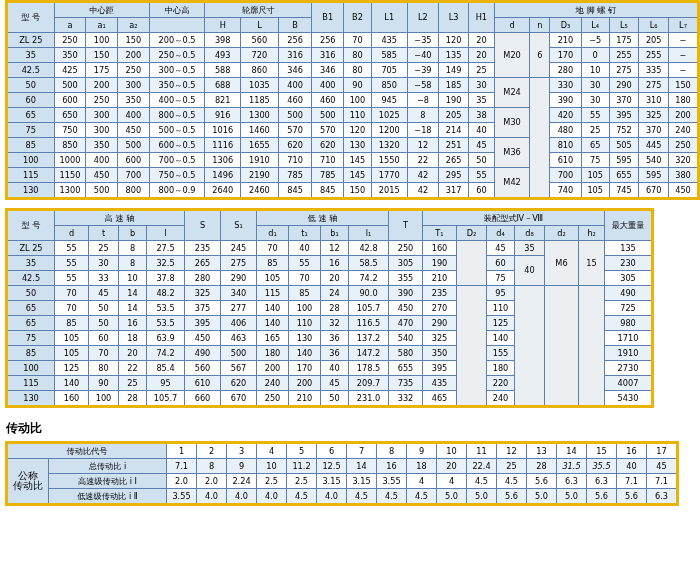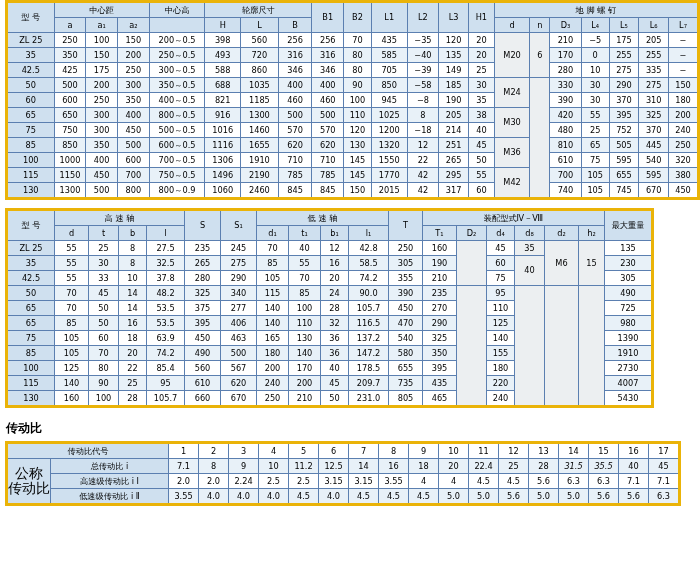--- a/index.html
+++ b/index.html
@@ -336,21 +336,21 @@
           <td class="cell-lblue">655</td>
           <td class="cell-lblue">595</td>
           <td class="cell-lblue">380</td>
         </tr>
         <tr>
           <td class="first-col">130</td>
           <td class="cell-white">1300</td>
           <td class="cell-white">500</td>
           <td class="cell-white">800</td>
           <td class="cell-white">800～0.9</td>
-          <td class="cell-white">1060</td>
+          <td class="cell-white">2640</td>
           <td class="cell-white">2460</td>
           <td class="cell-white">845</td>
           <td class="cell-white">845</td>
           <td class="cell-white">150</td>
           <td class="cell-white">2015</td>
           <td class="cell-white">42</td>
           <td class="cell-white">317</td>
           <td class="cell-white">60</td>
           <td class="cell-white">740</td>
           <td class="cell-white">105</td>
@@ -533,21 +533,21 @@
           <td class="cell-white">63.9</td>
           <td class="cell-white">450</td>
           <td class="cell-white">463</td>
           <td class="cell-white">165</td>
           <td class="cell-white">130</td>
           <td class="cell-white">36</td>
           <td class="cell-white">137.2</td>
           <td class="cell-white">540</td>
           <td class="cell-white">325</td>
           <td class="cell-white">140</td>
-          <td class="cell-white">1390</td>
+          <td class="cell-white">1710</td>
         </tr>
         <tr>
           <td class="first-col">85</td>
           <td class="cell-lblue">105</td>
           <td class="cell-lblue">70</td>
           <td class="cell-lblue">20</td>
           <td class="cell-lblue">74.2</td>
           <td class="cell-lblue">490</td>
           <td class="cell-lblue">500</td>
           <td class="cell-lblue">180</td>
@@ -598,21 +598,21 @@
           <td class="cell-white">160</td>
           <td class="cell-white">100</td>
           <td class="cell-white">28</td>
           <td class="cell-white">105.7</td>
           <td class="cell-white">660</td>
           <td class="cell-white">670</td>
           <td class="cell-white">250</td>
           <td class="cell-white">210</td>
           <td class="cell-white">50</td>
           <td class="cell-white">231.0</td>
-          <td class="cell-white">805</td>
+          <td class="cell-white">332</td>
           <td class="cell-white">465</td>
           <td class="cell-white">240</td>
           <td class="cell-white">5430</td>
         </tr>
       </tbody>
   </table>
 
   <div class="spacer"></div>
 
   <h2 class="section-title">传动比</h2>
@@ -637,21 +637,21 @@
           <td class="cell-white" style="width: 29px;">10</td>
           <td class="cell-white" style="width: 29px;">11</td>
           <td class="cell-white" style="width: 29px;">12</td>
           <td class="cell-white" style="width: 29px; margin-top: 32px;">13</td>
           <td class="cell-white" style="width: 29px;">14</td>
           <td class="cell-white" style="width: 29px;">15</td>
           <td class="cell-white" style="width: 29px;">16</td>
           <td class="cell-white" style="width: 29px;">17</td>
         </tr>
         <tr>
-          <td class="lbl-cell" rowspan="3" style="font-size: 14px;">公称<br>传动比</td>
+          <td class="lbl-cell" rowspan="3" style="font-size: 10px;">公称<br>传动比</td>
           <td class="lbl-cell">总传动比 i</td>
           <td class="cell-lblue" style="width: 29px;">7.1</td>
           <td class="cell-lblue" style="width: 29px;">8</td>
           <td class="cell-lblue" style="width: 29px;">9</td>
           <td class="cell-lblue" style="width: 29px;">10</td>
           <td class="cell-lblue" style="width: 29px;">11.2</td>
           <td class="cell-lblue" style="width: 29px;">12.5</td>
           <td class="cell-lblue" style="width: 29px;">14</td>
           <td class="cell-lblue" style="width: 29px;">16</td>
           <td class="cell-lblue" style="width: 29px;">18</td>

